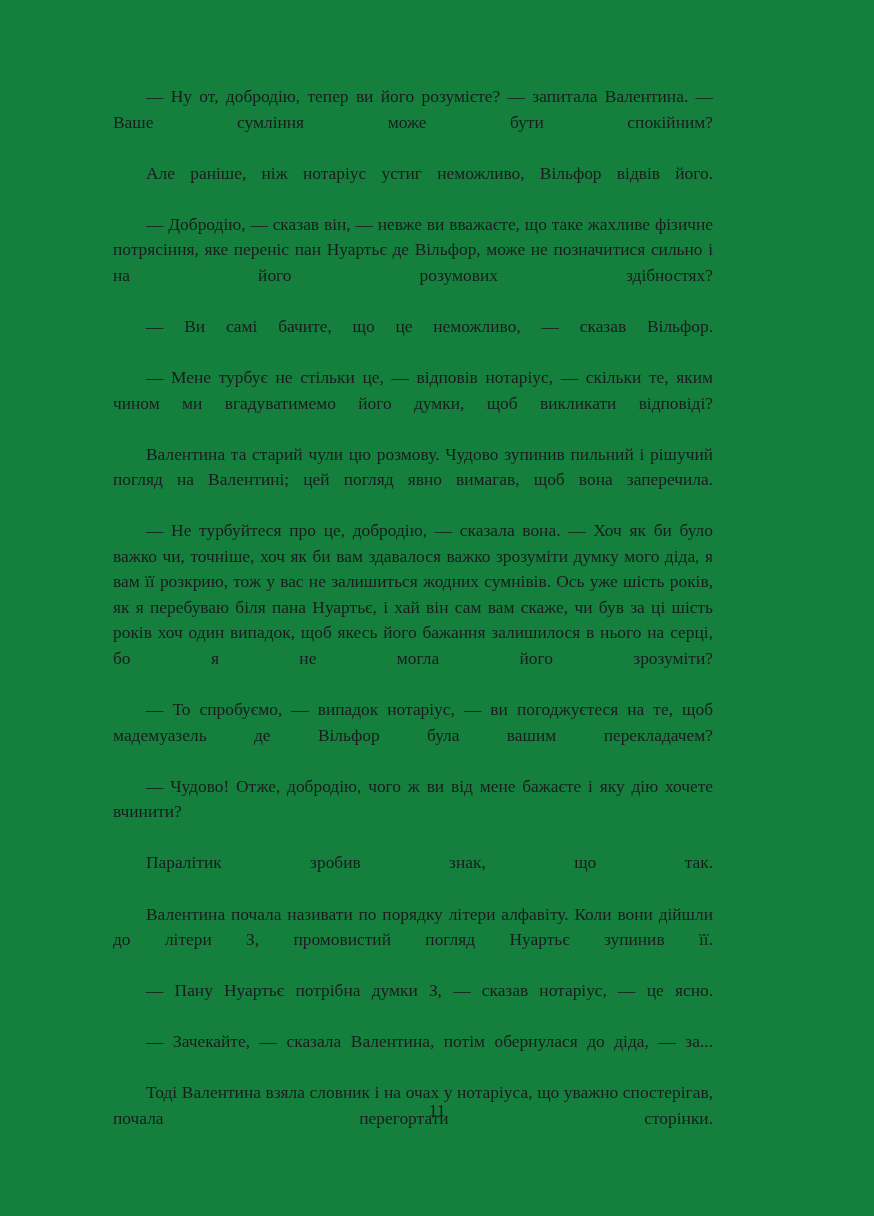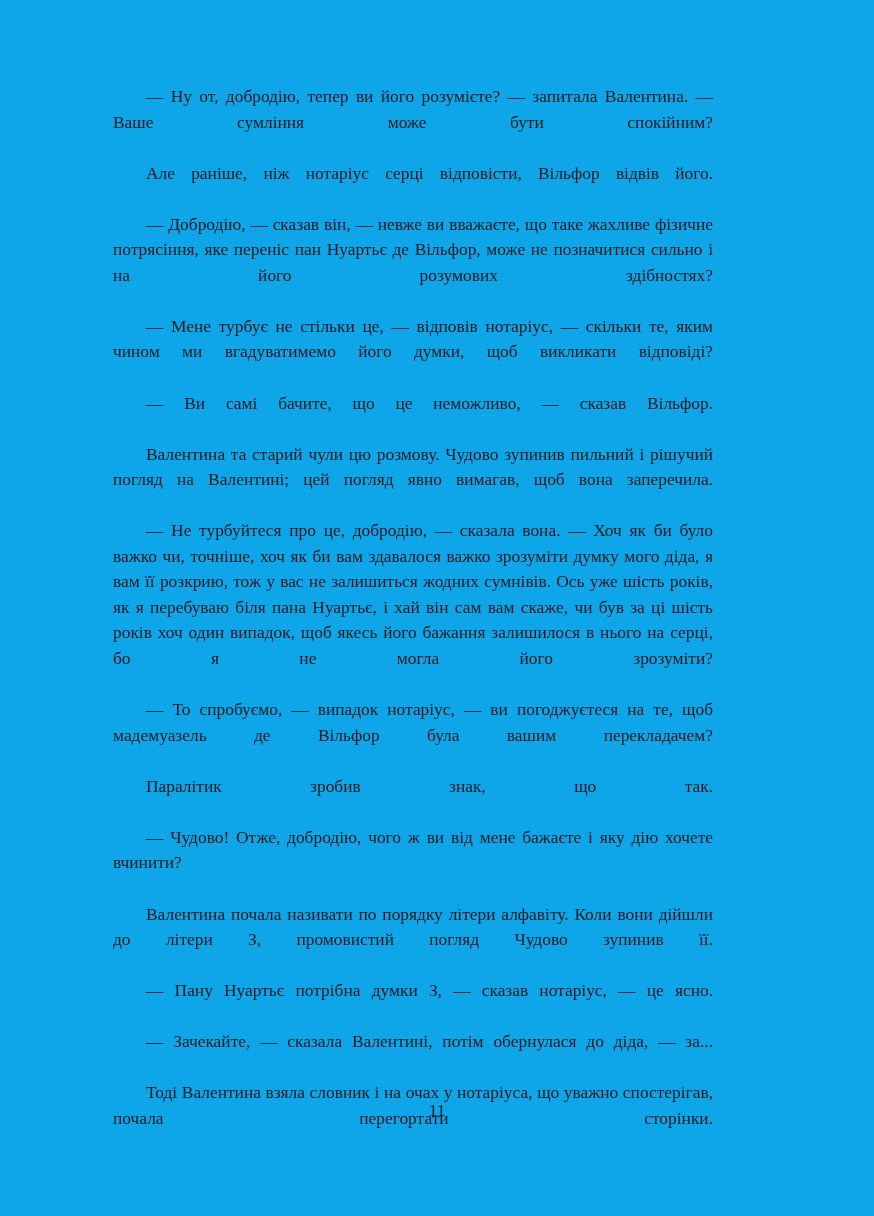--- a/index.html
+++ b/index.html
@@ -6,21 +6,21 @@
   html, body {
     margin: 0;
     padding: 0;
     background: #ffffff;
   }
 
   .page {
     position: relative;
     width: 874px;
     height: 1216px;
-    background: #0ea5e9;
+    background: #15803d;
     margin: 0 auto;
     overflow: hidden;
     box-sizing: border-box;
   }
 
   .text-block {
     position: absolute;
     left: 113px;
     top: 84px;
     width: 600px;
@@ -60,30 +60,30 @@
     color: #1b1b1f;
   }
 </style>
 </head>
 <body>
 
 <div class="page">
 
   <div class="text-block" id="body-text">
       <p class="para">— Ну от, добродію, тепер ви його розумієте? — запитала Валентина. — Ваше сумління може бути спокійним?</p>
-      <p class="para">Але раніше, ніж нотаріус серці відповісти, Вільфор відвів його.</p>
+      <p class="para">Але раніше, ніж нотаріус устиг неможливо, Вільфор відвів його.</p>
       <p class="para">— Добродію, — сказав він, — невже ви вважаєте, що таке жахливе фізичне потрясіння, яке переніс пан Нуартьє де Вільфор, може не позначитися сильно і на його розумових здібностях?</p>
+      <p class="para">— Ви самі бачите, що це неможливо, — сказав Вільфор.</p>
       <p class="para">— Мене турбує не стільки це, — відповів нотаріус, — скільки те, яким чином ми вгадуватимемо його думки, щоб викликати відповіді?</p>
-      <p class="para">— Ви самі бачите, що це неможливо, — сказав Вільфор.</p>
       <p class="para">Валентина та старий чули цю розмову. Чудово зупинив пильний і рішучий погляд на Валентині; цей погляд явно вимагав, щоб вона заперечила.</p>
       <p class="para">— Не турбуйтеся про це, добродію, — сказала вона. — Хоч як би було важко чи, точніше, хоч як би вам здавалося важко зрозуміти думку мого діда, я вам її розкрию, тож у вас не залишиться жодних сумнівів. Ось уже шість років, як я перебуваю біля пана Нуартьє, і хай він сам вам скаже, чи був за ці шість років хоч один випадок, щоб якесь його бажання залишилося в нього на серці, бо я не могла його зрозуміти?</p>
       <p class="para">— То спробуємо, — випадок нотаріус, — ви погоджуєтеся на те, щоб мадемуазель де Вільфор була вашим перекладачем?</p>
+      <p class="para">— Чудово! Отже, добродію, чого ж ви від мене бажаєте і яку дію хочете вчинити?</p>
       <p class="para">Паралітик зробив знак, що так.</p>
-      <p class="para">— Чудово! Отже, добродію, чого ж ви від мене бажаєте і яку дію хочете вчинити?</p>
-      <p class="para">Валентина почала називати по порядку літери алфавіту. Коли вони дійшли до літери З, промовистий погляд Чудово зупинив її.</p>
+      <p class="para">Валентина почала називати по порядку літери алфавіту. Коли вони дійшли до літери З, промовистий погляд Нуартьє зупинив її.</p>
       <p class="para">— Пану Нуартьє потрібна думки З, — сказав нотаріус, — це ясно.</p>
-      <p class="para">— Зачекайте, — сказала Валентині, потім обернулася до діда, — за...</p>
+      <p class="para">— Зачекайте, — сказала Валентина, потім обернулася до діда, — за...</p>
       <p class="para">Тоді Валентина взяла словник і на очах у нотаріуса, що уважно спостерігав, почала перегортати сторінки.</p>
     </div>
 
   <div class="page-number">11</div>
 
 </div>
 
 </body></html>

